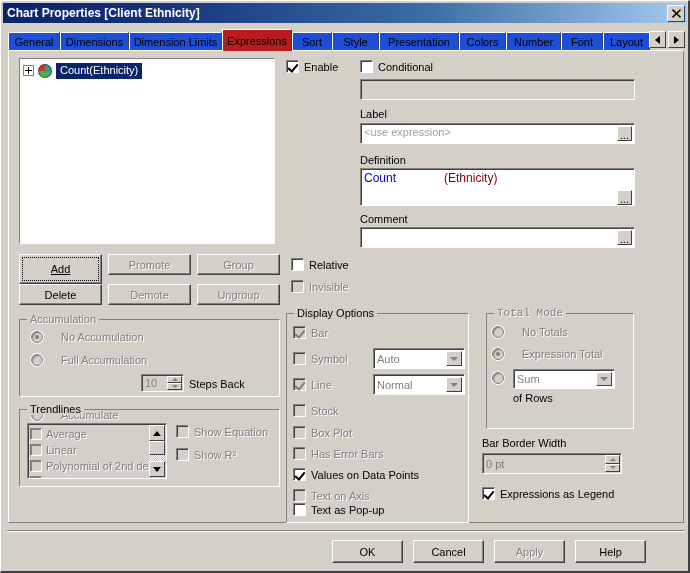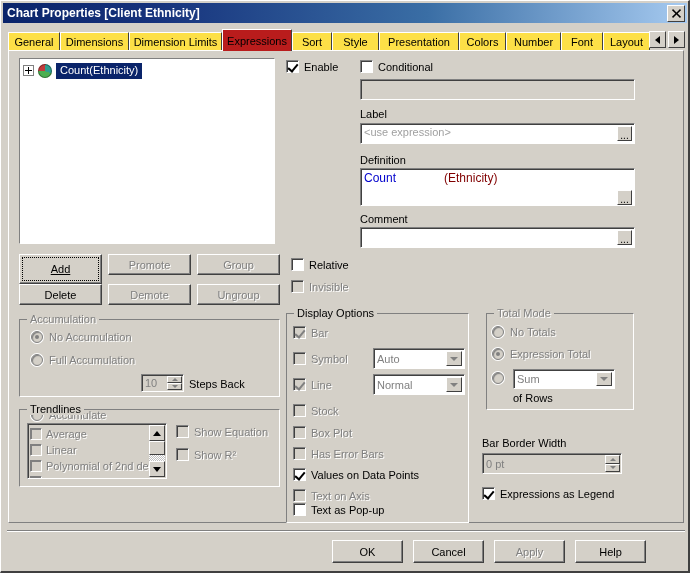--- a/index.html
+++ b/index.html
@@ -60,21 +60,21 @@
   
   #tabstrip {
     position: absolute;
     left: 7px; top: 28px;
     width: 676px; height: 22px;
   }
   .tab {
     position: absolute;
     bottom: 0;
     height: 19px;
-    background: #fde047;
+    background: #1d4ed8;
     border-top: 1px solid #ffffff;
     border-left: 1px solid #ffffff;
     border-right: 1px solid #404040;
     box-sizing: border-box;
     display: flex; align-items: center; justify-content: center;
     font-size: 11px;
     padding: 0 5px;
     white-space: nowrap;
     cursor: default;
   }
@@ -255,20 +255,21 @@
   .ck.dis .box.checked::after { border-color: #808080; }
   .ck.dis > .lbl { color: #808080; text-shadow: 1px 1px 0 #ffffff; }
 
   .rd {
     position: absolute;
     display: flex;
     align-items: center;
     font-size: 11px;
     cursor: default;
     white-space: nowrap;
+    gap: 12px;
   }
   .rd .circ {
     width: 12px; height: 12px;
     border-radius: 50%;
     background: #ffffff;
     border: 1px solid #808080;
     box-shadow: inset 1px 1px 1px #808080, 0 0 0 1px #ffffff;
     margin-right: 6px;
     flex: none;
     position: relative;
@@ -714,21 +715,21 @@
   </div>
   <div class="ck dis" style="left:292px; top:488px;">
     <span class="box"></span>
     <span class="lbl">Text on Axis</span>
   </div>
   <div class="ck" style="left:292px; top:502px;">
     <span class="box"></span>
     <span class="lbl">Text as Pop-up</span>
   </div>
 
-  <div class="group dis" style="left:485px; top:312px; width:148px; height:97px;">
+  <div class="group dis" style="left:485px; top:312px; width:148px; height:116px;font-family:Liberation Mono, monospace;">
     <span class="glabel">Total Mode</span>
   </div>
   <div class="rd dis" style="left:491px; top:325px;">
     <span class="circ"></span>
     <span class="lbl">No Totals</span>
   </div>
   <div class="rd dis" style="left:491px; top:347px;">
     <span class="circ sel"></span>
     <span class="lbl">Expression Total</span>
   </div>

